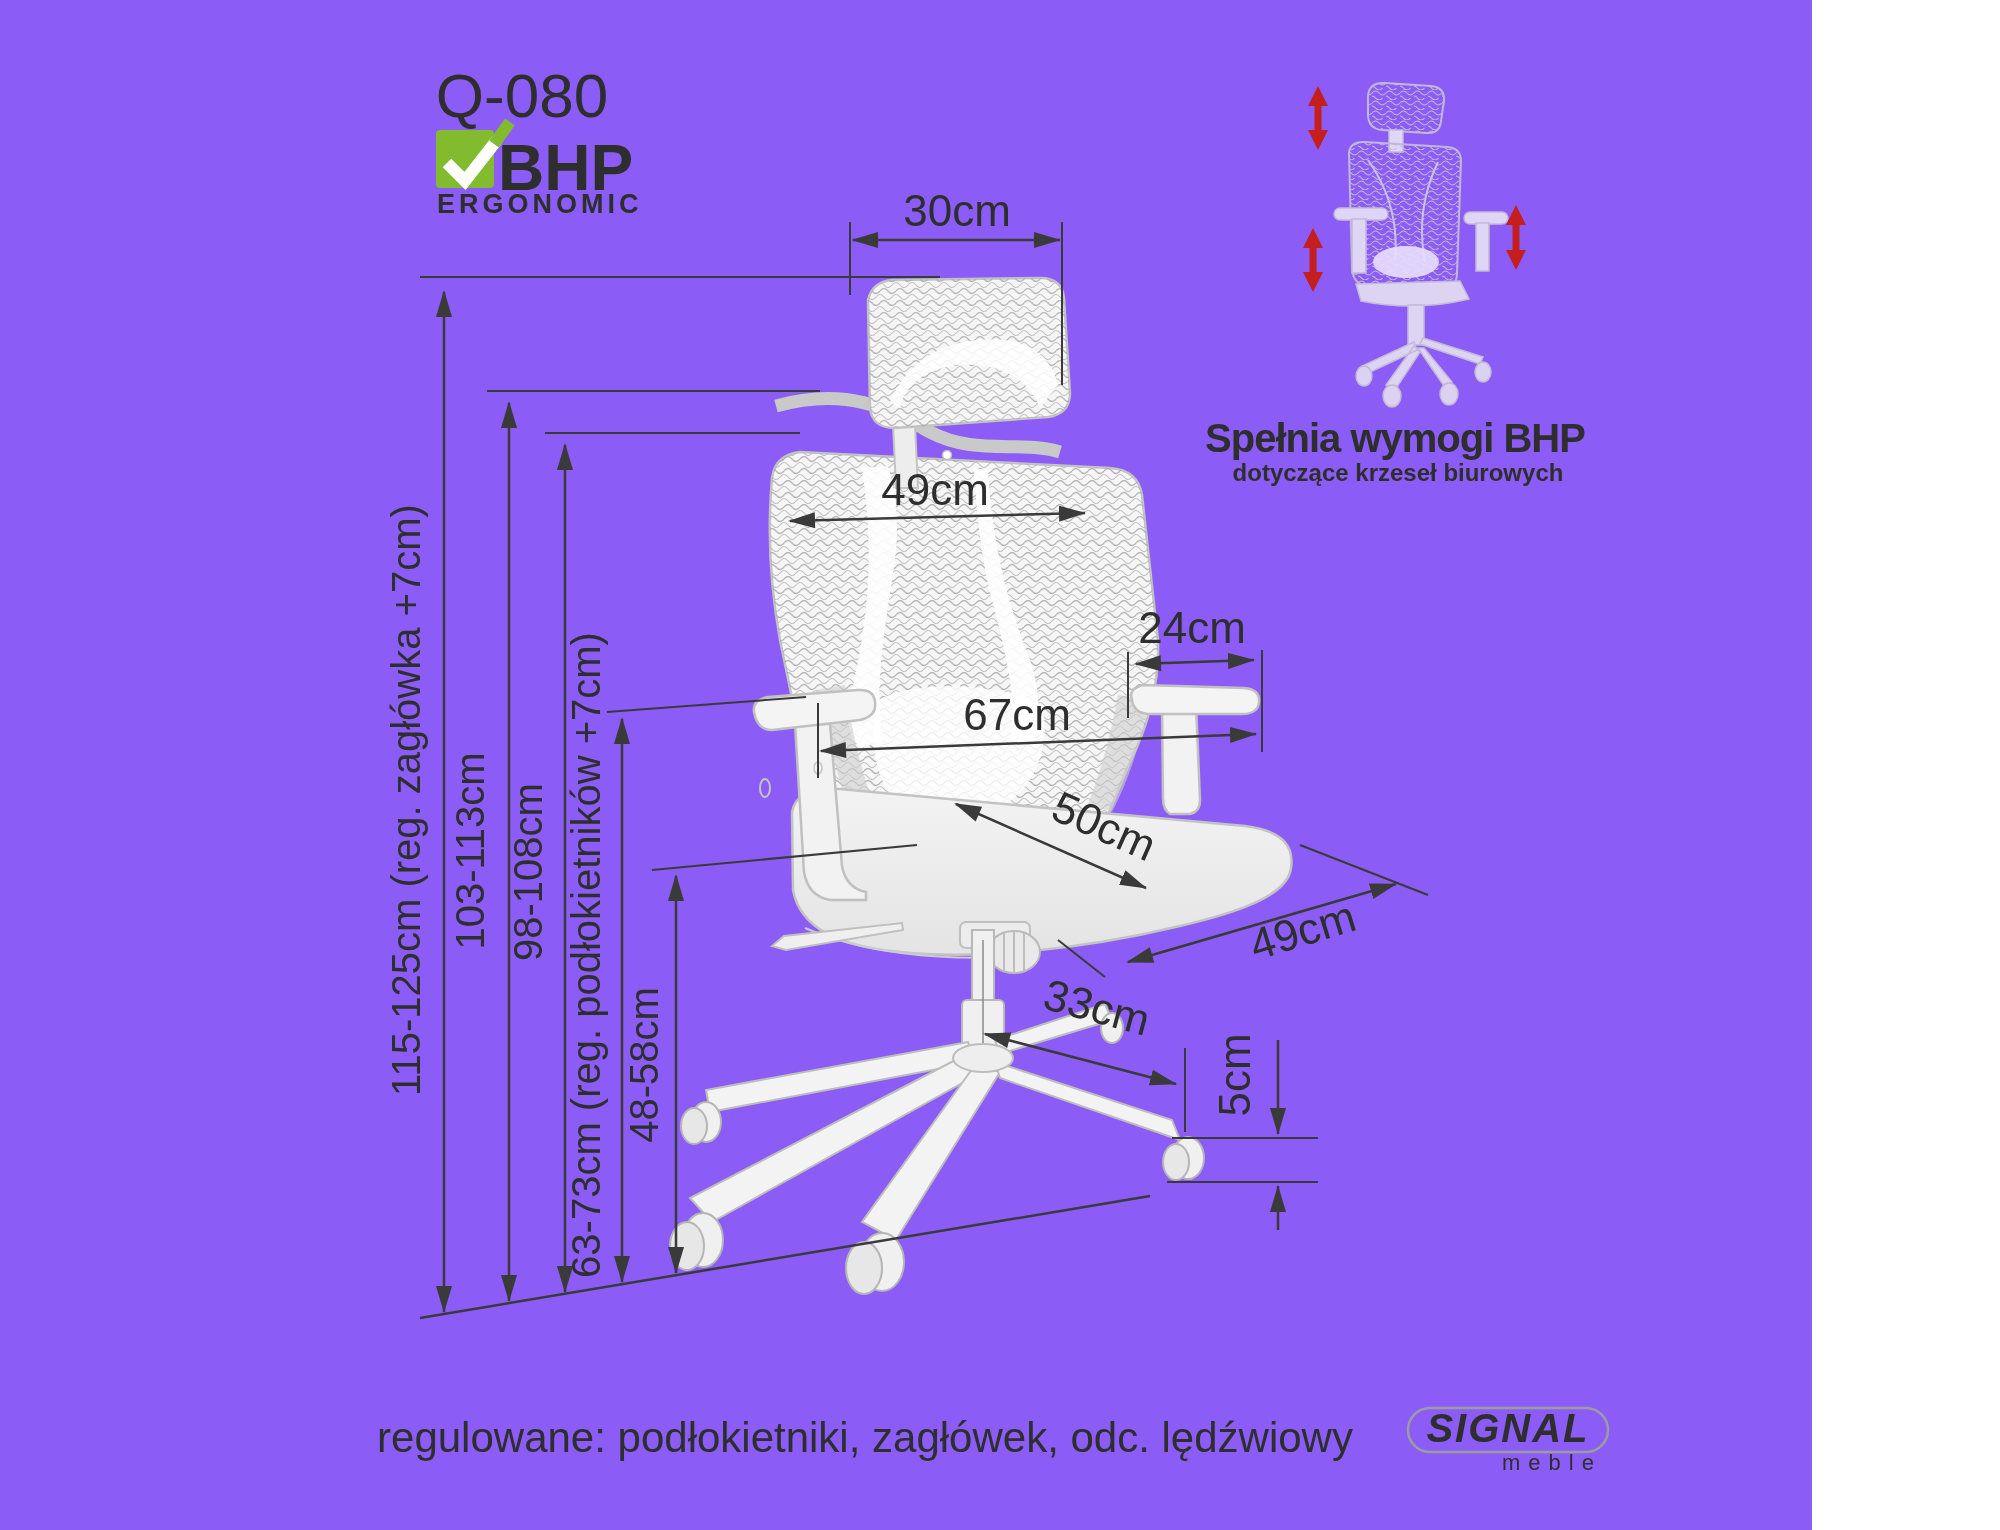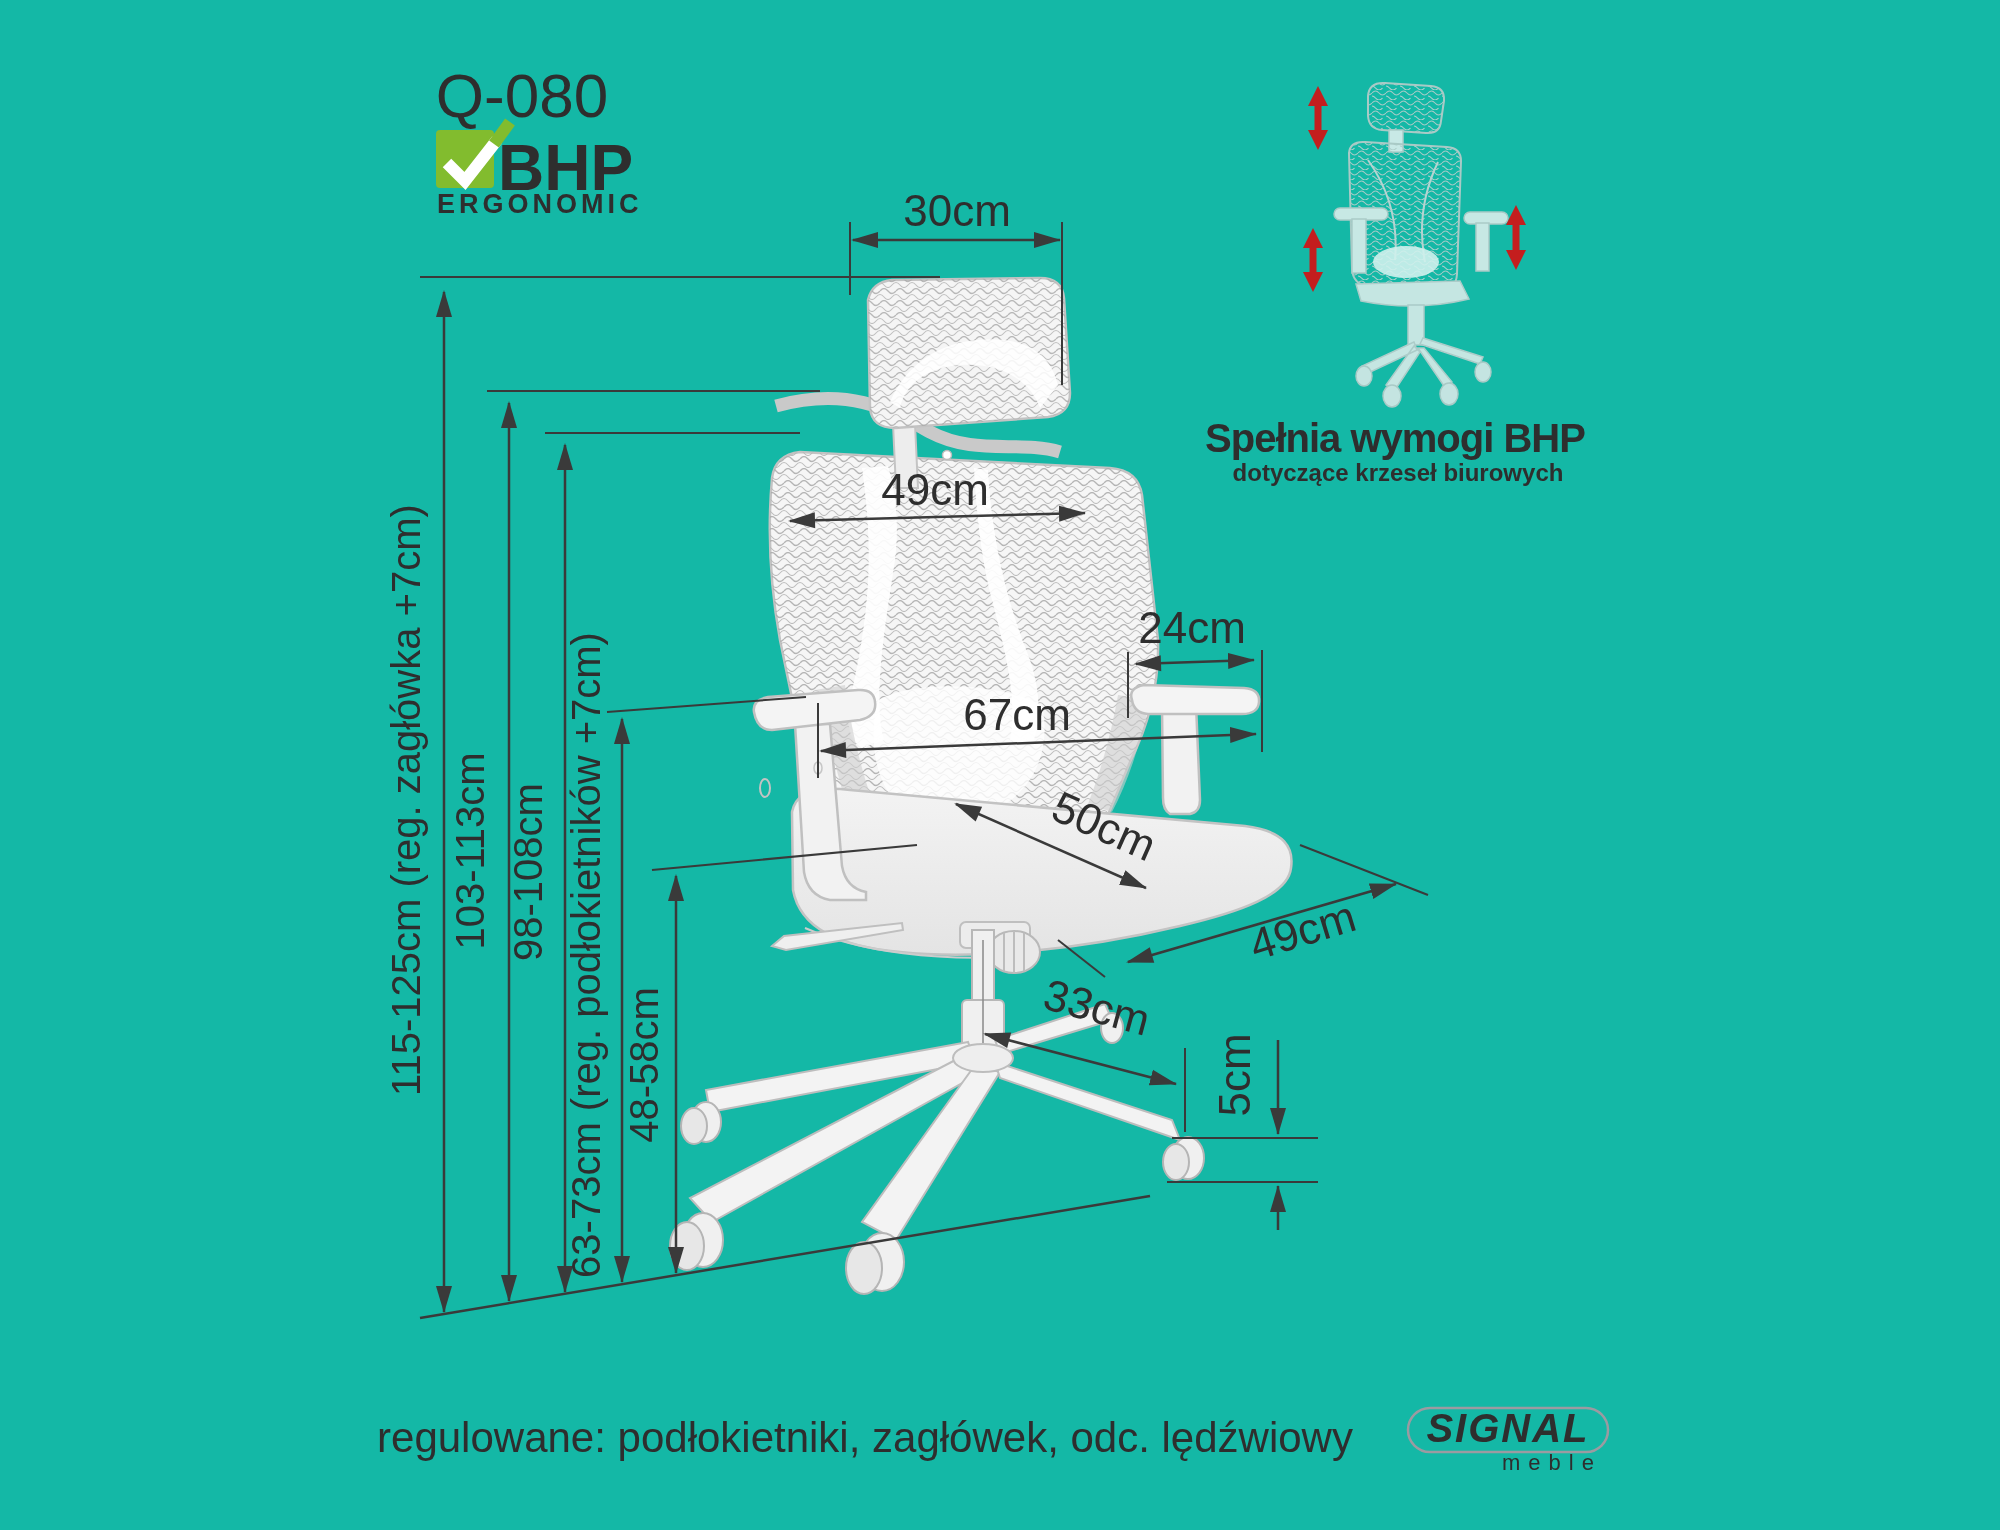--- a/index.html
+++ b/index.html
@@ -1,16 +1,16 @@
 <!DOCTYPE html>
 <html><head>
 <meta charset="utf-8">
 <style>
   html,body{margin:0;padding:0;background:#ffffff;}
-  #stage{position:relative;width:2000px;height:1530px;background:#14b8a6;overflow:hidden;}
+  #stage{position:relative;width:1812px;height:1530px;background:#8b5cf6;overflow:hidden;}
   svg text{font-family:"Liberation Sans","DejaVu Sans",sans-serif;fill:#2e2e2e;}
   .dim-label{font-size:44px;}
   .dim-label-sm{font-size:40px;}
 </style>
 </head>
 <body>
 
 <div id="stage">
 <svg width="2000" height="1530" viewBox="0 0 2000 1530">
   <defs>

